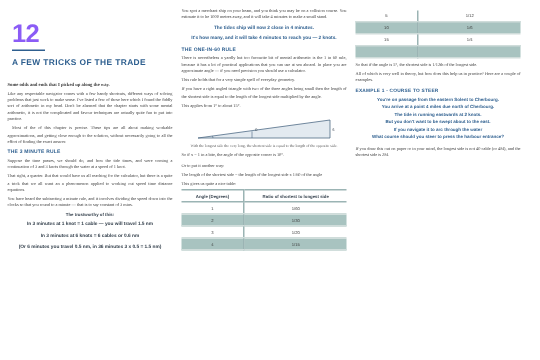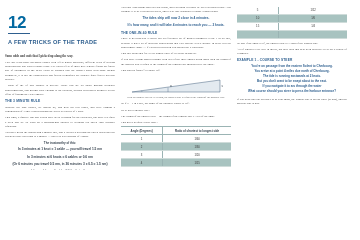--- a/index.html
+++ b/index.html
@@ -4,21 +4,21 @@
 <style>
   html,body{margin:0;padding:0;background:#ffffff;}
   body{width:360px;height:170px;overflow:hidden;
        font-family:"Liberation Serif",serif;color:#333333;}
   .page{position:relative;width:360px;height:170px;background:#fff;
         display:flex;gap:6px;padding:5px 5px 0 5px;box-sizing:border-box;}
   .col{width:110px;flex:0 0 110px;}
 
   
   .chapnum{font-family:"Liberation Sans",sans-serif;font-weight:bold;
-           font-size:17px;color:#0369a1;line-height:1;margin:9px 0 0 3px;
+           font-size:17px;color:#8b5cf6;line-height:1;margin:9px 0 0 3px;
            letter-spacing:-0.5px;}
   .chaprule{width:22px;height:1.2px;background:#2e5f8f;margin:1.5px 0 5px 3px;}
   .chaptitle{font-family:"Liberation Sans",sans-serif;font-weight:bold;
              font-size:5.6px;color:#2e5f8f;letter-spacing:0.25px;
              margin:0 0 9px 3px;}
 
   
   .h3{font-family:"Liberation Sans",sans-serif;font-weight:bold;
       font-size:3.3px;color:#2e5f8f;letter-spacing:.15px;
       margin:3px 0 1.4px 0;text-transform:uppercase;}

